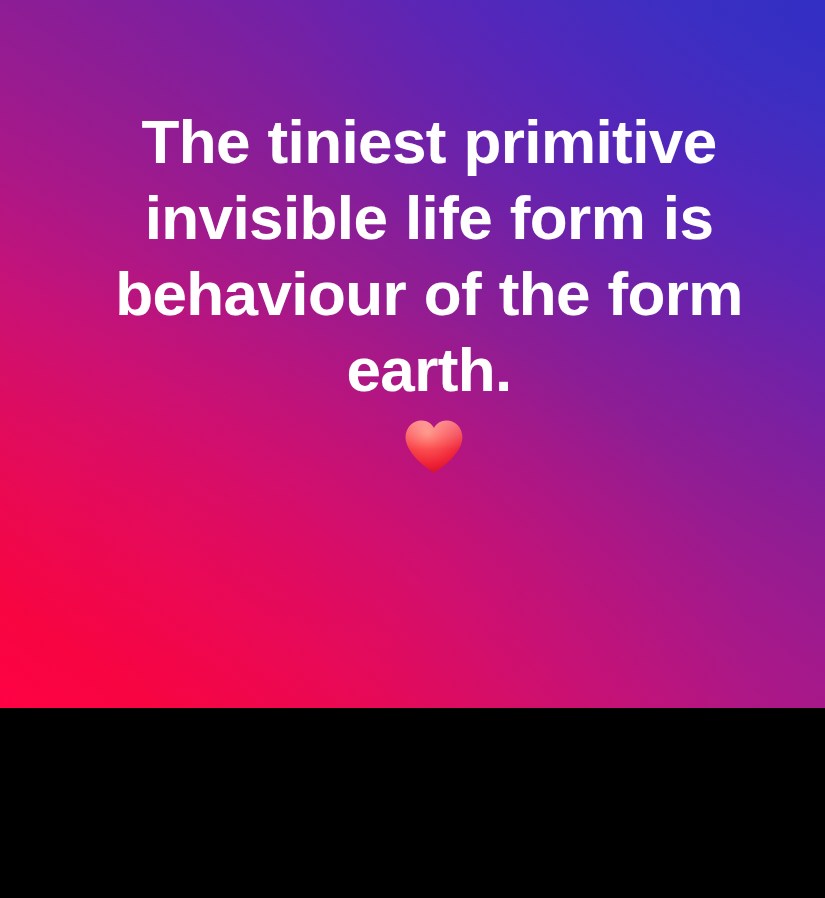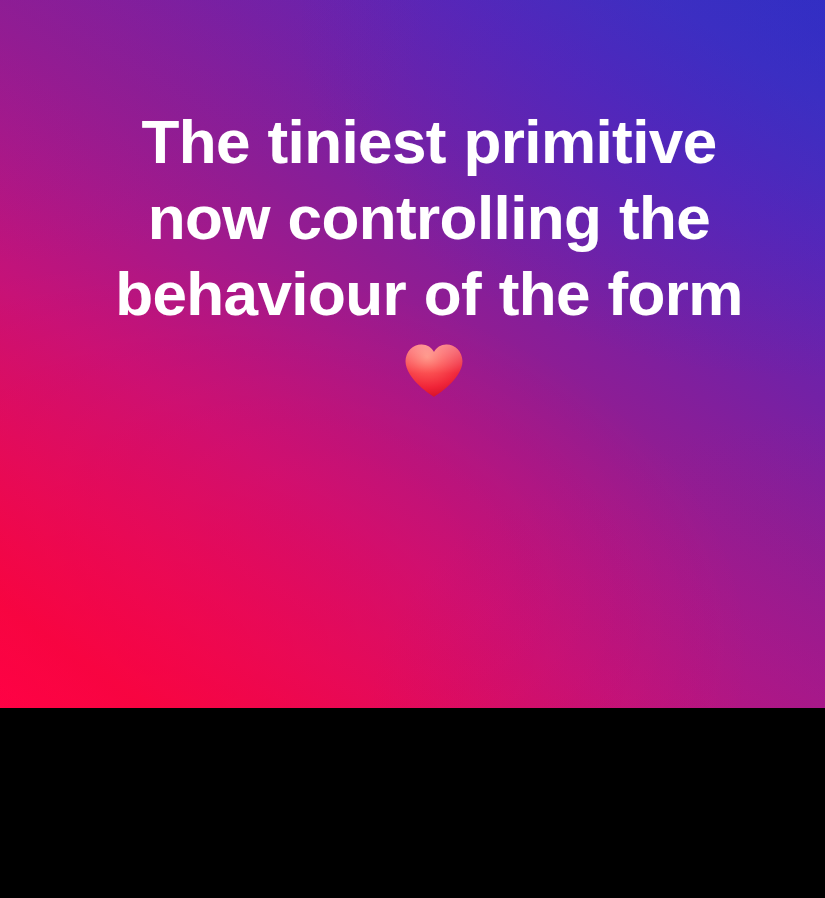--- a/index.html
+++ b/index.html
@@ -103,22 +103,23 @@
     box-shadow: 0 0 2px rgba(255,255,255,0.28);
   }
 </style>
 </head>
 <body>
 
 <div class="screen">
 
   <div class="quote-block">
     <span class="quote-line">The tiniest primitive</span>
-    <span class="quote-line">now controlling the</span>
+    <span class="quote-line">invisible life form is</span>
     <span class="quote-line">behaviour of the form</span>
+    <span class="quote-line">earth.</span>
     <span class="quote-line"><span class="heart-emoji"><svg viewBox="0 0 64 60" xmlns="http://www.w3.org/2000/svg" aria-hidden="true">
             <defs>
               <radialGradient id="heartGrad" cx="38%" cy="24%" r="82%">
                 <stop offset="0%" stop-color="#FF7A68"></stop>
                 <stop offset="34%" stop-color="#FC4A4A"></stop>
                 <stop offset="72%" stop-color="#F01F33"></stop>
                 <stop offset="100%" stop-color="#D20F28"></stop>
               </radialGradient>
               <linearGradient id="heartShine" x1="0" y1="0" x2="0" y2="1">
                 <stop offset="0%" stop-color="#FFFFFF" stop-opacity="0.40"></stop>

